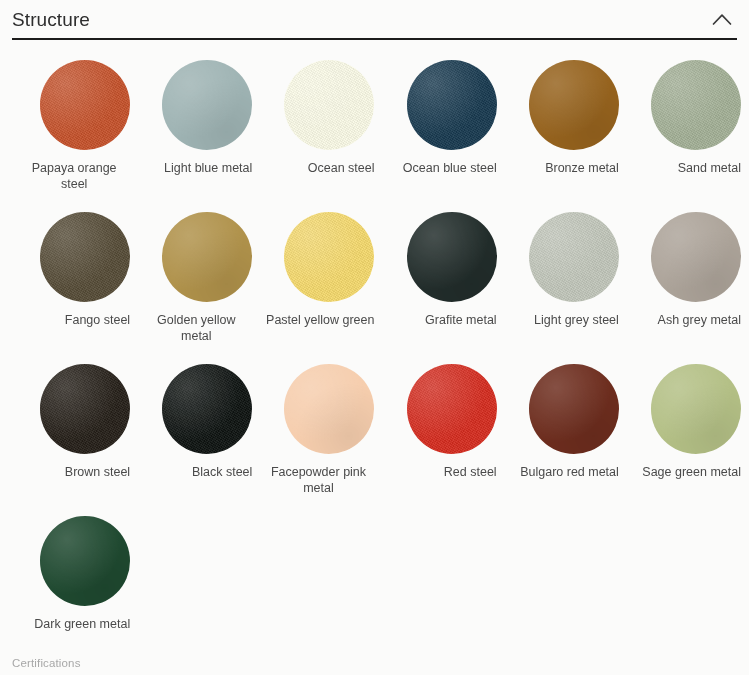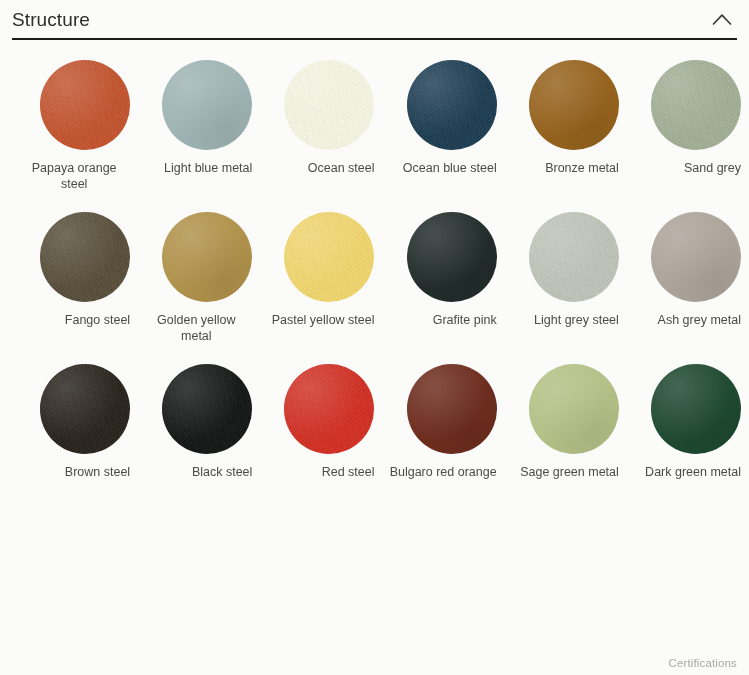--- a/index.html
+++ b/index.html
@@ -104,23 +104,23 @@
     text-align: center;
     color: #4A4A4A;
     max-width: 112px;
     font-weight: 400;
   }
 
   
   .next-section {
     position: absolute;
     left: 0;
-    right: 12px;
+    right: 0;
     bottom: 4px;
-    text-align: right;
+    text-align: left;
     padding-left: 12px;
   }
   .next-section-title {
     font-size: 11.5px;
     color: #A8A8A8;
     letter-spacing: 0.15px;
   }
 </style>
 </head>
 <body>
@@ -153,61 +153,65 @@
       <div class="swatch-cell">
         <div class="swatch-disc" style="background-color: rgb(23, 57, 79);"></div>
         <div class="swatch-label">Ocean blue steel</div>
       </div>
       <div class="swatch-cell">
         <div class="swatch-disc smooth" style="background-color: rgb(150, 99, 30);"></div>
         <div class="swatch-label">Bronze metal</div>
       </div>
       <div class="swatch-cell">
         <div class="swatch-disc" style="background-color: rgb(163, 176, 150);"></div>
-        <div class="swatch-label">Sand grey</div>
+        <div class="swatch-label">Sand metal</div>
       </div>
       <div class="swatch-cell">
         <div class="swatch-disc" style="background-color: rgb(85, 75, 54);"></div>
         <div class="swatch-label">Fango steel</div>
       </div>
       <div class="swatch-cell">
         <div class="swatch-disc smooth" style="background-color: rgb(176, 146, 75);"></div>
         <div class="swatch-label">Golden yellow metal</div>
       </div>
       <div class="swatch-cell">
         <div class="swatch-disc" style="background-color: rgb(245, 217, 108);"></div>
-        <div class="swatch-label">Pastel yellow steel</div>
+        <div class="swatch-label">Pastel yellow green</div>
       </div>
       <div class="swatch-cell">
         <div class="swatch-disc smooth" style="background-color: rgb(34, 45, 43);"></div>
-        <div class="swatch-label">Grafite pink</div>
+        <div class="swatch-label">Grafite metal</div>
       </div>
       <div class="swatch-cell">
         <div class="swatch-disc" style="background-color: rgb(193, 198, 186);"></div>
         <div class="swatch-label">Light grey steel</div>
       </div>
       <div class="swatch-cell">
         <div class="swatch-disc smooth" style="background-color: rgb(173, 164, 154);"></div>
         <div class="swatch-label">Ash grey metal</div>
       </div>
       <div class="swatch-cell">
         <div class="swatch-disc" style="background-color: rgb(36, 30, 23);"></div>
         <div class="swatch-label">Brown steel</div>
       </div>
       <div class="swatch-cell">
         <div class="swatch-disc" style="background-color: rgb(13, 18, 16);"></div>
         <div class="swatch-label">Black steel</div>
       </div>
       <div class="swatch-cell">
+        <div class="swatch-disc smooth" style="background-color: rgb(246, 206, 174);"></div>
+        <div class="swatch-label">Facepowder pink metal</div>
+      </div>
+      <div class="swatch-cell">
         <div class="swatch-disc" style="background-color: rgb(213, 43, 30);"></div>
         <div class="swatch-label">Red steel</div>
       </div>
       <div class="swatch-cell">
         <div class="swatch-disc smooth" style="background-color: rgb(109, 45, 30);"></div>
-        <div class="swatch-label">Bulgaro red orange</div>
+        <div class="swatch-label">Bulgaro red metal</div>
       </div>
       <div class="swatch-cell">
         <div class="swatch-disc smooth" style="background-color: rgb(180, 192, 134);"></div>
         <div class="swatch-label">Sage green metal</div>
       </div>
       <div class="swatch-cell">
         <div class="swatch-disc smooth" style="background-color: rgb(31, 73, 48);"></div>
         <div class="swatch-label">Dark green metal</div>
       </div>
     </div>

